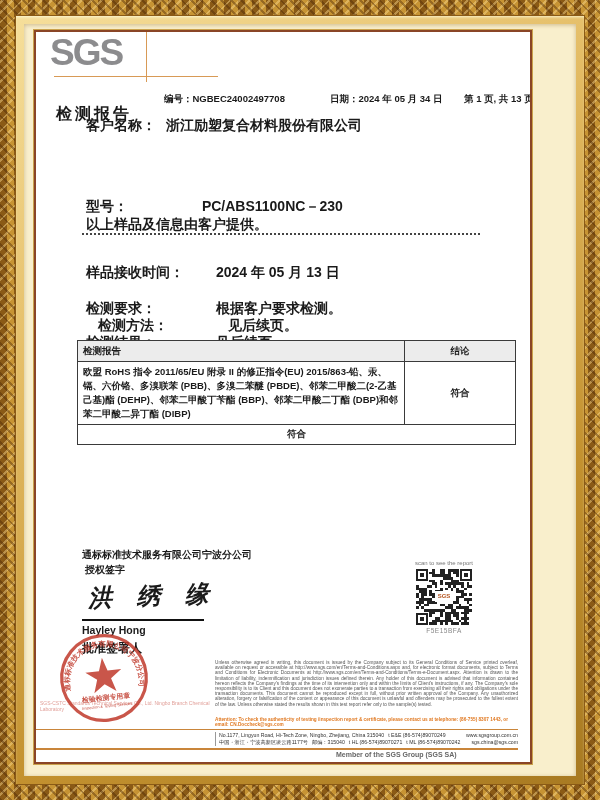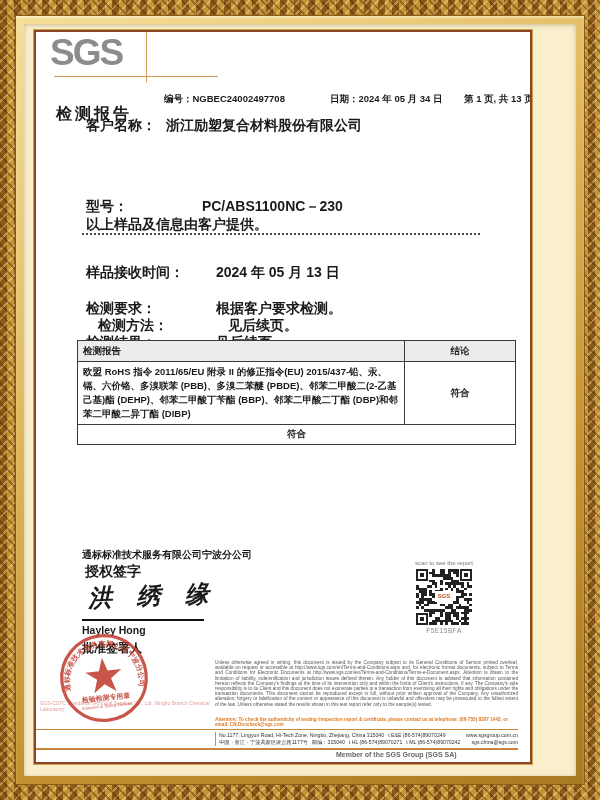--- a/index.html
+++ b/index.html
@@ -47,21 +47,21 @@
   .trow{display:flex;align-items:stretch;}
   .thead{background:#ececec;font-weight:bold;border-bottom:1px solid #3a3a3a;}
   .c-req{width:327px;padding:3px 5px;border-right:1px solid #3a3a3a;box-sizing:border-box;
     line-height:14px;}
   .c-con{flex:1;display:flex;align-items:center;justify-content:center;padding:3px;}
   .r1{border-bottom:1px solid #3a3a3a;}
   .rtable .trow{font-weight:bold;}
 
   
   .company{position:absolute;left:46px;top:516px;font-size:10px;font-weight:bold;}
-  .authz{position:absolute;left:49px;top:531px;font-size:14px;font-weight:bold;}
+  .authz{position:absolute;left:49px;top:531px;font-size:10px;font-weight:bold;}
   .signame{position:absolute;left:52px;top:548px;font-size:24px;font-weight:bold;
     font-family:"DejaVu Serif",serif;font-style:italic;letter-spacing:8px;
     transform:rotate(-2deg);}
   .sigline{position:absolute;left:46px;top:587px;width:122px;height:2px;background:#111;}
   .signer{position:absolute;left:46px;top:592px;font-size:10.5px;font-weight:bold;}
   .signer-title{position:absolute;left:46px;top:608px;font-size:12px;font-weight:bold;}
 
   
   .qr-cap{position:absolute;left:368px;top:528px;width:80px;text-align:center;
     font-size:6px;color:#777;}
@@ -149,21 +149,21 @@
     <span class="lab lab-w2">检测结果：</span>
     <span>见后续页。</span>
   </div>
 
   <div class="rtable">
     <div class="trow thead">
       <div class="c-req">检测报告</div>
       <div class="c-con">结论</div>
     </div>
     <div class="trow r1">
-      <div class="c-req">欧盟 RoHS 指令 2011/65/EU 附录 II 的修正指令(EU) 2015/437-铅、汞、镉、六价铬、多溴联苯 (PBB)、多溴二苯醚 (PBDE)、邻苯二甲酸二(2-乙基己基)酯 (DEHP)、邻苯二甲酸丁苄酯 (BBP)、邻苯二甲酸二丁酯 (DBP)和邻苯二甲酸二异丁酯 (DIBP)</div>
+      <div class="c-req">欧盟 RoHS 指令 2011/65/EU 附录 II 的修正指令(EU) 2015/863-铅、汞、镉、六价铬、多溴联苯 (PBB)、多溴二苯醚 (PBDE)、邻苯二甲酸二(2-乙基己基)酯 (DEHP)、邻苯二甲酸丁苄酯 (BBP)、邻苯二甲酸二丁酯 (DBP)和邻苯二甲酸二异丁酯 (DIBP)</div>
       <div class="c-con">符合</div>
     </div>
     <div class="trow">
       <div class="c-con">符合</div>
     </div>
   </div>
 
   <div class="company">通标标准技术服务有限公司宁波分公司</div>
   <div class="authz">授权签字</div>
   <div class="signame">洪 绣 缘</div>

